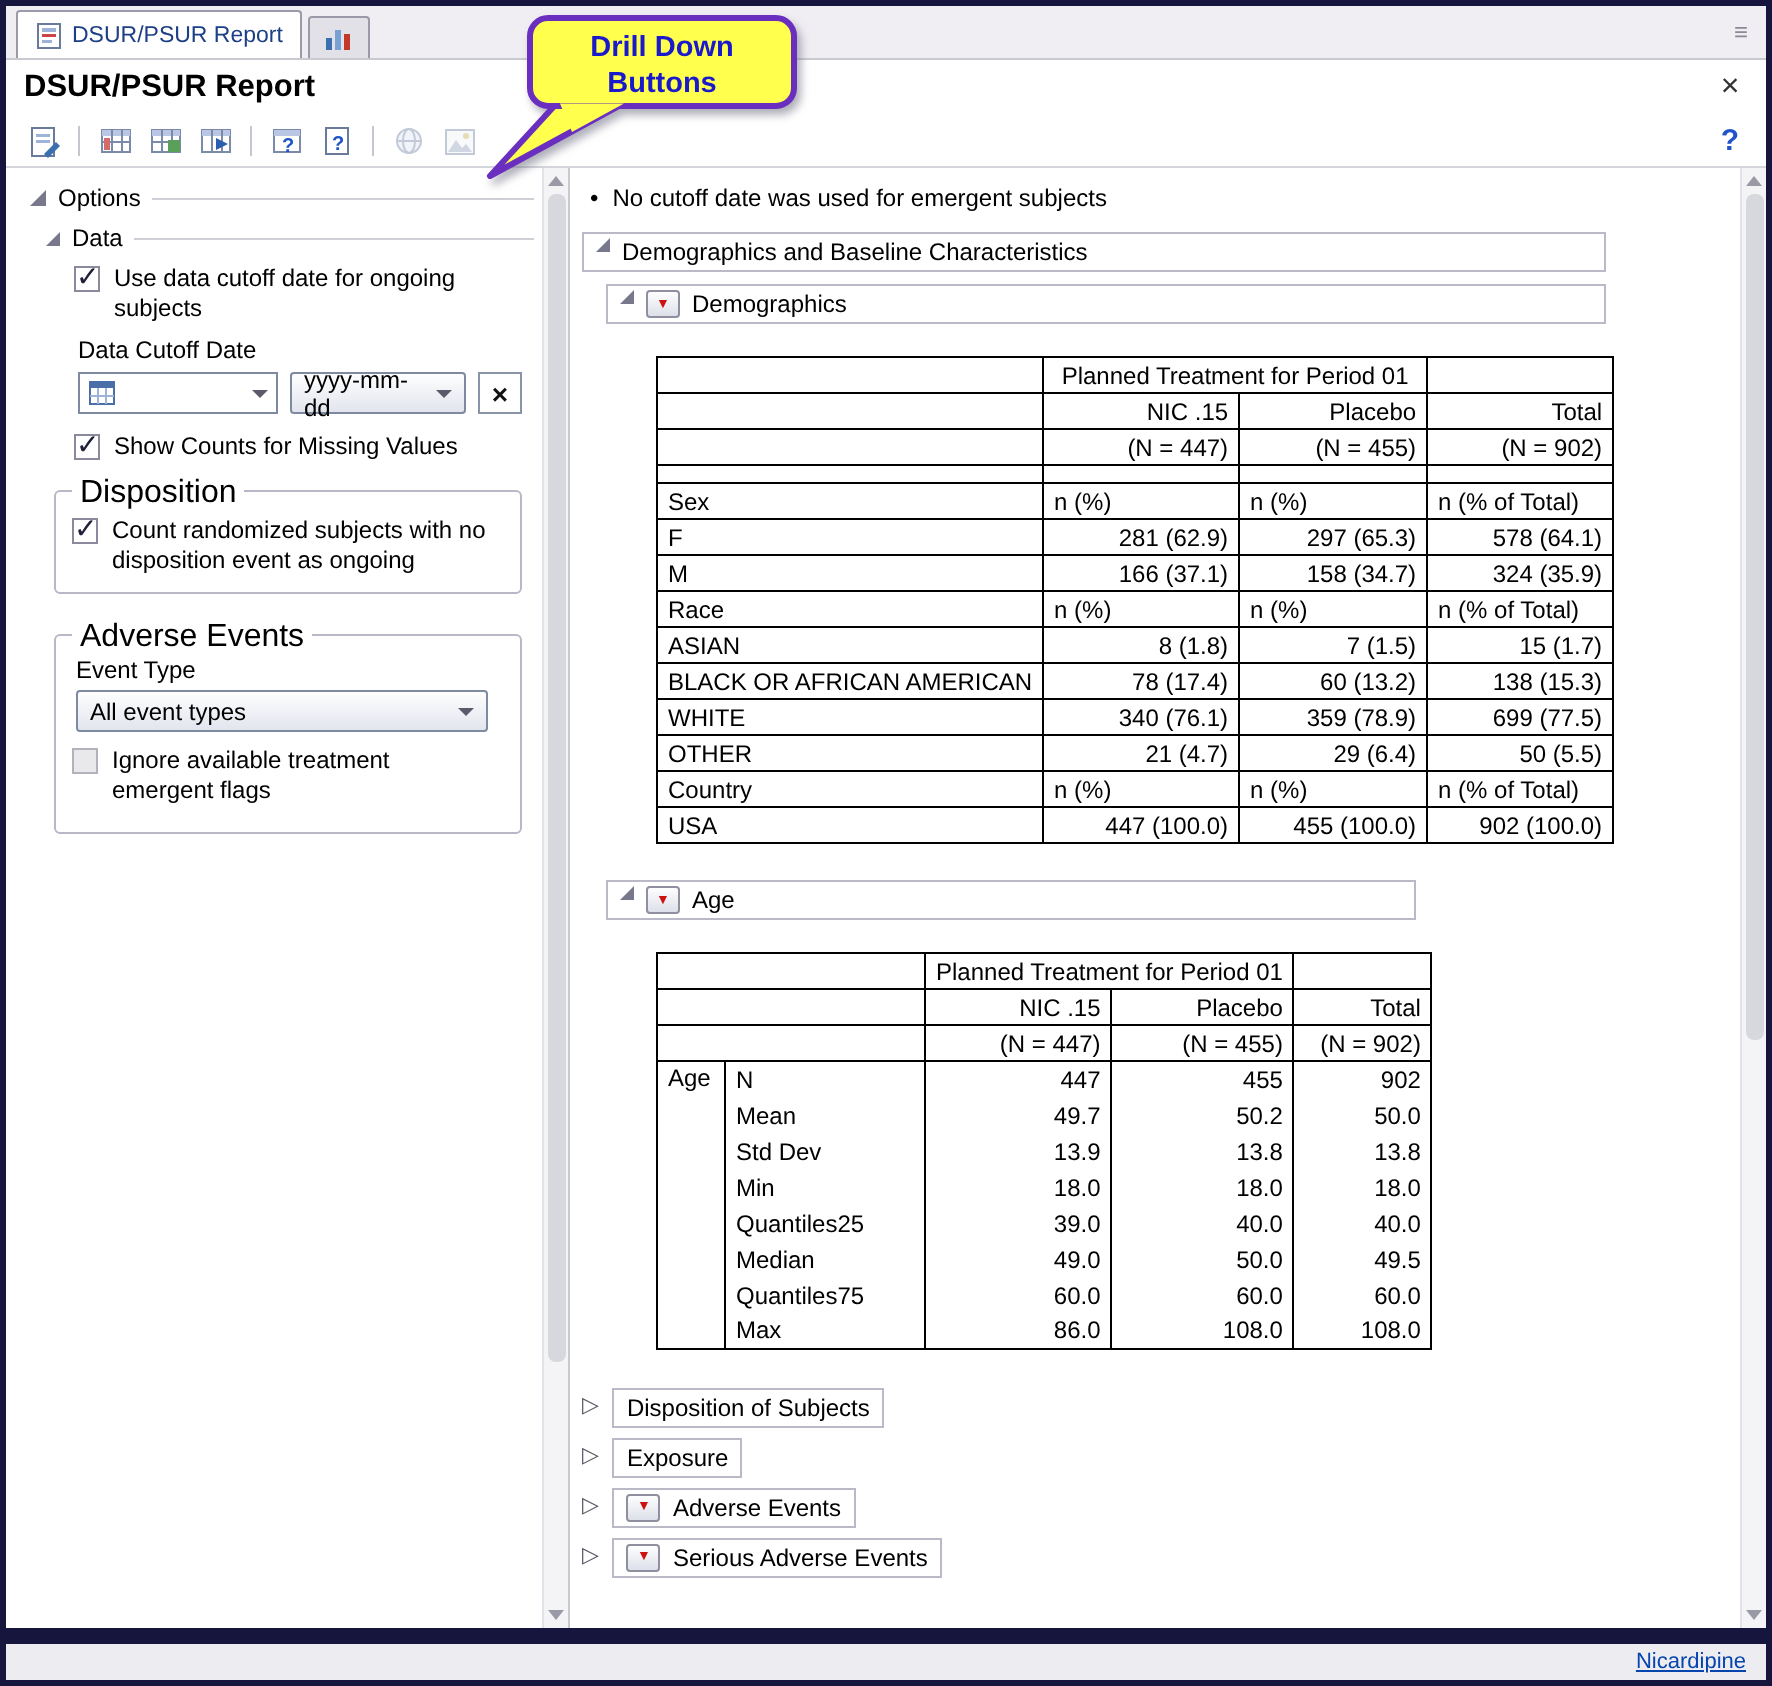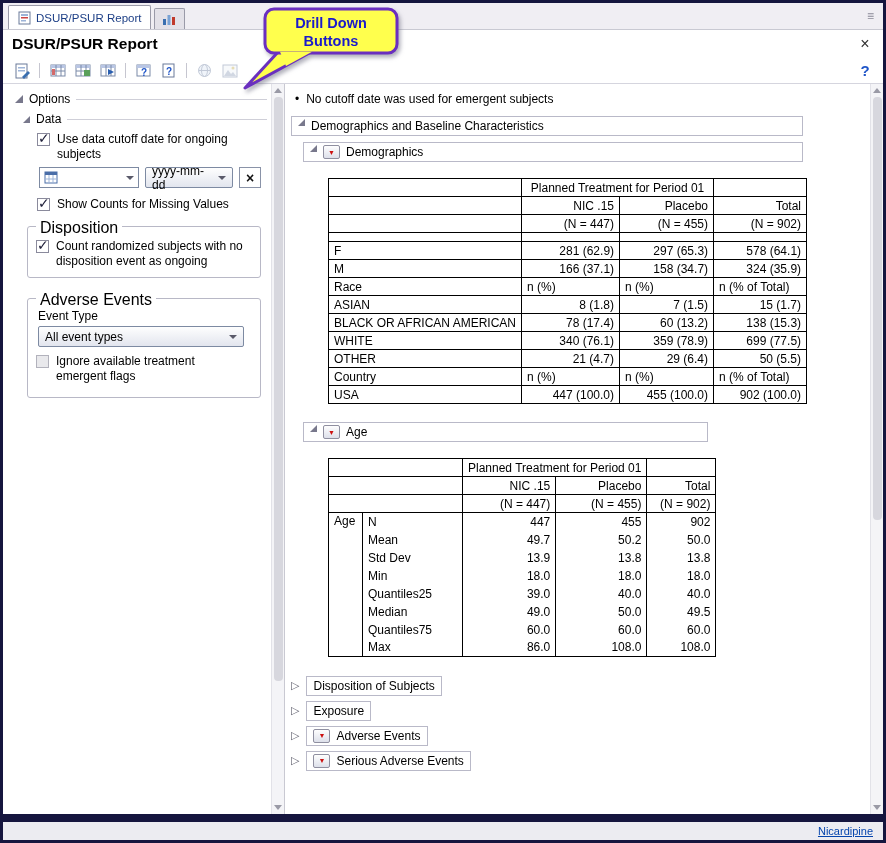--- a/index.html
+++ b/index.html
@@ -217,20 +217,21 @@
           </div>
 
           <div style="margin-left:14px;">
             <div class="cbrow">
               <span class="cb">
                   <span class="mark">✓</span>
                 </span>
               <span class="cb-label" style="width:202px;">Use data cutoff date for ongoing subjects</span>
             </div>
 
+            <div class="lbl">Data Cutoff Date</div>
 
             <div class="fieldrow">
               <div class="datefield">
                 <svg width="14" height="13">
                   <rect x="1" y="1" width="12" height="11" fill="#fff" stroke="#4a6ea8"></rect>
                   <rect x="1" y="1" width="12" height="3" fill="#4a6ea8"></rect>
                   <line x1="5" y1="4" x2="5" y2="12" stroke="#9db4d8"></line>
                   <line x1="9" y1="4" x2="9" y2="12" stroke="#9db4d8"></line>
                   <line x1="1" y1="8" x2="13" y2="8" stroke="#9db4d8"></line>
                 </svg>
@@ -331,20 +332,26 @@
               <td class="b num">(N = 455)</td>
               <td class="b num">(N = 902)</td>
             </tr>
             <tr class="spacer">
               <td></td>
                   <td></td>
                   <td></td>
                   <td></td>
             </tr>
             <tr>
+              <td class="b">Sex</td>
+              <td class="b">n (%)</td>
+              <td class="b">n (%)</td>
+              <td class="b">n (% of Total)</td>
+            </tr>
+            <tr>
               <td>F</td>
               <td class="num">281 (62.9)</td>
               <td class="num">297 (65.3)</td>
               <td class="num">578 (64.1)</td>
             </tr>
             <tr>
               <td>M</td>
               <td class="num">166 (37.1)</td>
               <td class="num">158 (34.7)</td>
               <td class="num">324 (35.9)</td>

